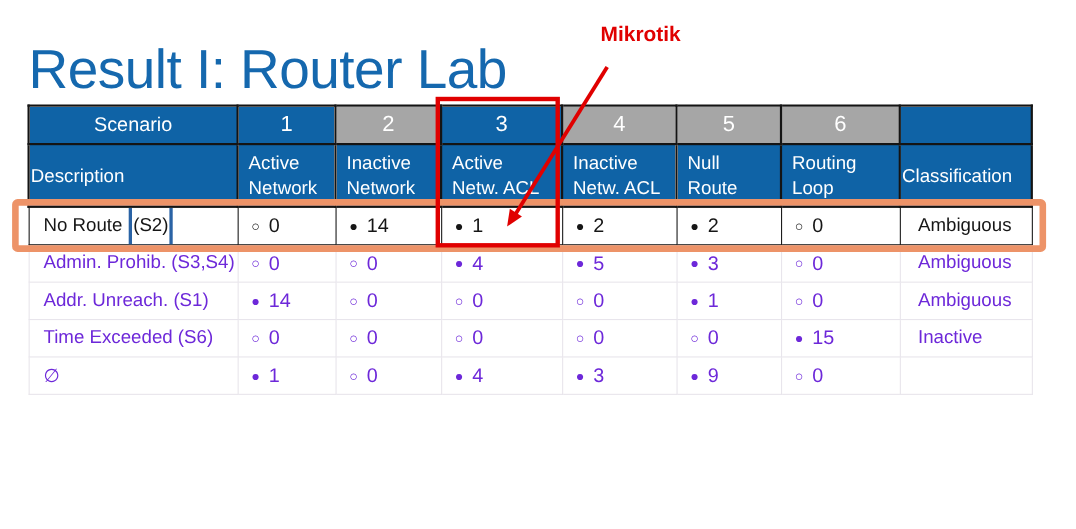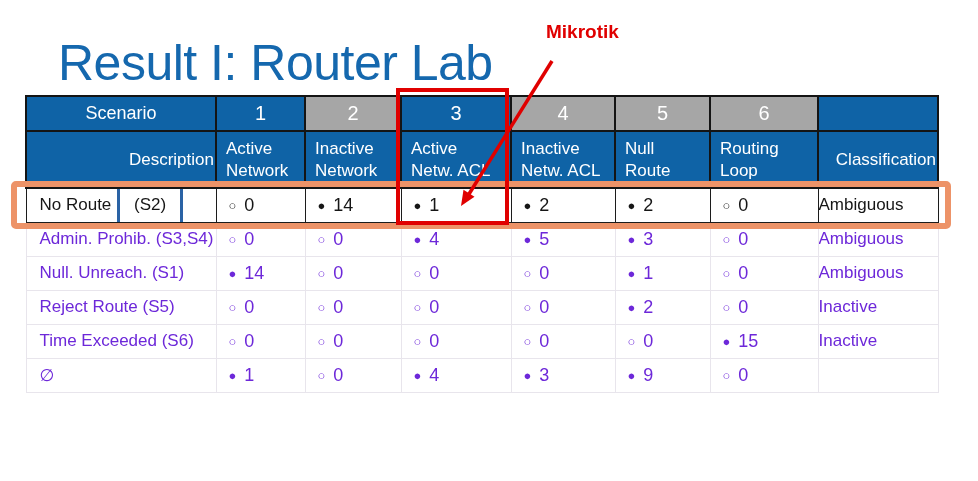--- a/index.html
+++ b/index.html
@@ -2,63 +2,63 @@
 <html><head>
 <meta charset="utf-8">
 <style>
   html,body { margin:0; padding:0; }
   body {
     width:978px; height:481px; position:relative; overflow:hidden;
     background:#ffffff; font-family:"Liberation Sans", sans-serif;
   }
   .page-title {
     position:absolute; left:26px; top:0px;
-    font-size:50px; font-weight:400; color:#1568ae; letter-spacing:-0.5px;margin-left:32px;
+    font-size:50px; font-weight:400; color:#1568ae; letter-spacing:-0.5px;
   }
   
   table.results {
     position:absolute; left:25px; top:95px; width:912px;
     border-collapse:collapse; table-layout:fixed; z-index:1;
   }
   .results th, .results td { box-sizing:border-box; overflow:hidden; }
   .results thead th {
     background:#0f63a6; color:#ffffff; font-weight:400;
     border:2px solid #141414;
   }
   .results thead th.num  { font-size:20px; height:35px; text-align:center; }
   .results thead th.gray { background:#a6a6a6; }
   .results thead th.scenario  { font-size:18px; height:35px; text-align:center; }
-  .results thead th.desc-head { font-size:17px; height:57px; text-align:right; }
+  .results thead th.desc-head { font-size:17px; height:57px; text-align:left; }
   .results thead th.col-desc  {
     font-size:17px; height:57px; text-align:left; padding:4px 4px 4px 9px;
     white-space:pre-line; line-height:1.25;
   }
   .results tbody td {
     border:1.5px solid #1c1c1c; height:34px; font-size:17px;
     color:#161616; background:#ffffff;
   }
   .results td.label { padding-left:13px; }
   .results td.val   { padding-left:12px; font-size:18px; }
-  .results td.cls   { padding-left:0; }
+  .results td.cls   { padding-left:16px; }
   .dot { font-size:13px; margin-right:8px; position:relative; top:-1px; }
   tr.faded td { color:#6d28d9; border-color:#e8e5ec; }
   
   .orange-box {
     position:absolute; left:11px; top:181px; width:940px; height:48px;
     border:6px solid #ed9368; border-radius:5px; box-sizing:border-box;
     z-index:4; pointer-events:none; background:transparent;
   }
   .red-box {
     position:absolute; left:396px; top:88px; width:113px; height:137px;
     border:4px solid #e00000; box-sizing:border-box;
     z-index:5; pointer-events:none;
   }
   .s2-box {
     position:relative; z-index:7;
-    border:3.5px solid #2a63a5; padding:8px 14px; margin-left:1px;
+    border:3.5px solid #2a63a5; padding:8px 1px; margin-left:1px;
   }
   .mikrotik-label {
     position:absolute; left:546px; top:21px; z-index:6;
     color:#e00000; font-size:19px; font-weight:700;
   }
   svg.arrow-layer {
     position:absolute; left:0; top:0; z-index:6; pointer-events:none;
   }
 </style>
 </head>
@@ -120,38 +120,28 @@
         <td class="label">Admin. Prohib. (S3,S4)</td>
         <td class="val"><span class="dot">○</span>0</td>
         <td class="val"><span class="dot">○</span>0</td>
         <td class="val"><span class="dot">●</span>4</td>
         <td class="val"><span class="dot">●</span>5</td>
         <td class="val"><span class="dot">●</span>3</td>
         <td class="val"><span class="dot">○</span>0</td>
         <td class="cls">Ambiguous</td>
       </tr>
       <tr class="faded">
-        <td class="label">Null. Unreach. (S1)</td>
+        <td class="label">Addr. Unreach. (S1)</td>
         <td class="val"><span class="dot">●</span>14</td>
         <td class="val"><span class="dot">○</span>0</td>
         <td class="val"><span class="dot">○</span>0</td>
         <td class="val"><span class="dot">○</span>0</td>
         <td class="val"><span class="dot">●</span>1</td>
         <td class="val"><span class="dot">○</span>0</td>
         <td class="cls">Ambiguous</td>
-      </tr>
-      <tr class="faded">
-        <td class="label">Reject Route (S5)</td>
-        <td class="val"><span class="dot">○</span>0</td>
-        <td class="val"><span class="dot">○</span>0</td>
-        <td class="val"><span class="dot">○</span>0</td>
-        <td class="val"><span class="dot">○</span>0</td>
-        <td class="val"><span class="dot">●</span>2</td>
-        <td class="val"><span class="dot">○</span>0</td>
-        <td class="cls">Inactive</td>
       </tr>
       <tr class="faded">
         <td class="label">Time Exceeded (S6)</td>
         <td class="val"><span class="dot">○</span>0</td>
         <td class="val"><span class="dot">○</span>0</td>
         <td class="val"><span class="dot">○</span>0</td>
         <td class="val"><span class="dot">○</span>0</td>
         <td class="val"><span class="dot">○</span>0</td>
         <td class="val"><span class="dot">●</span>15</td>
         <td class="cls">Inactive</td>

